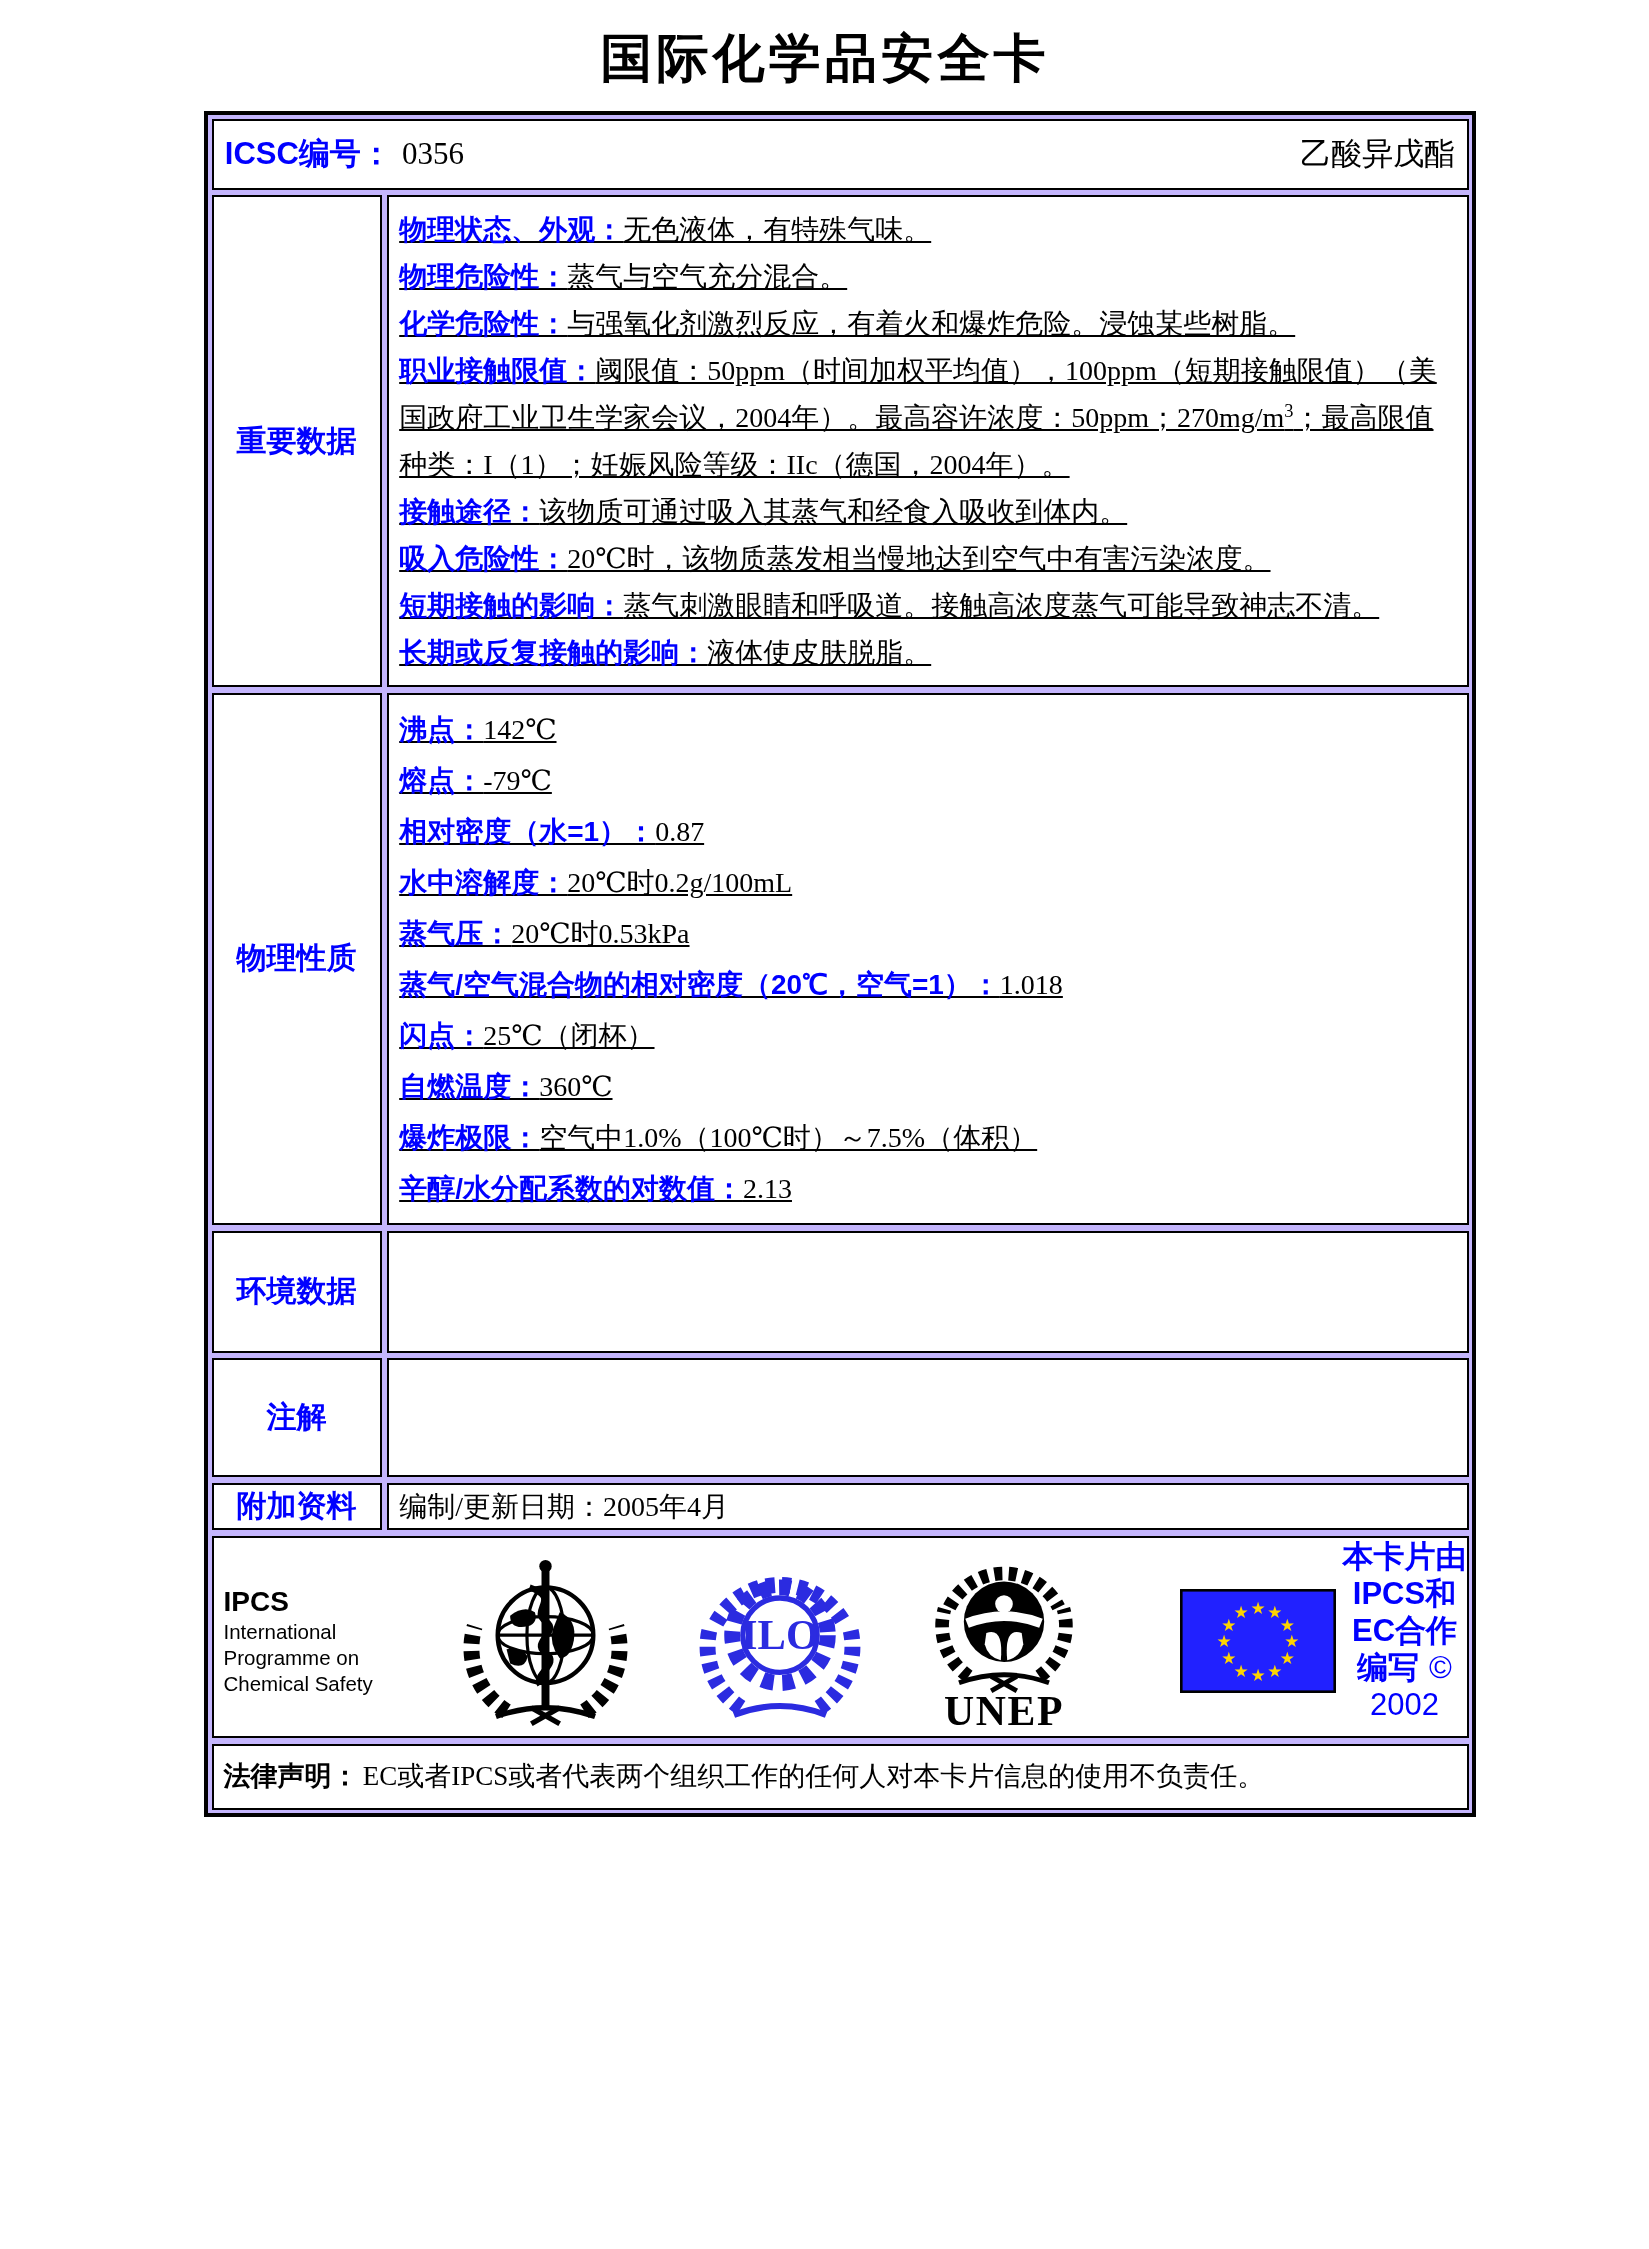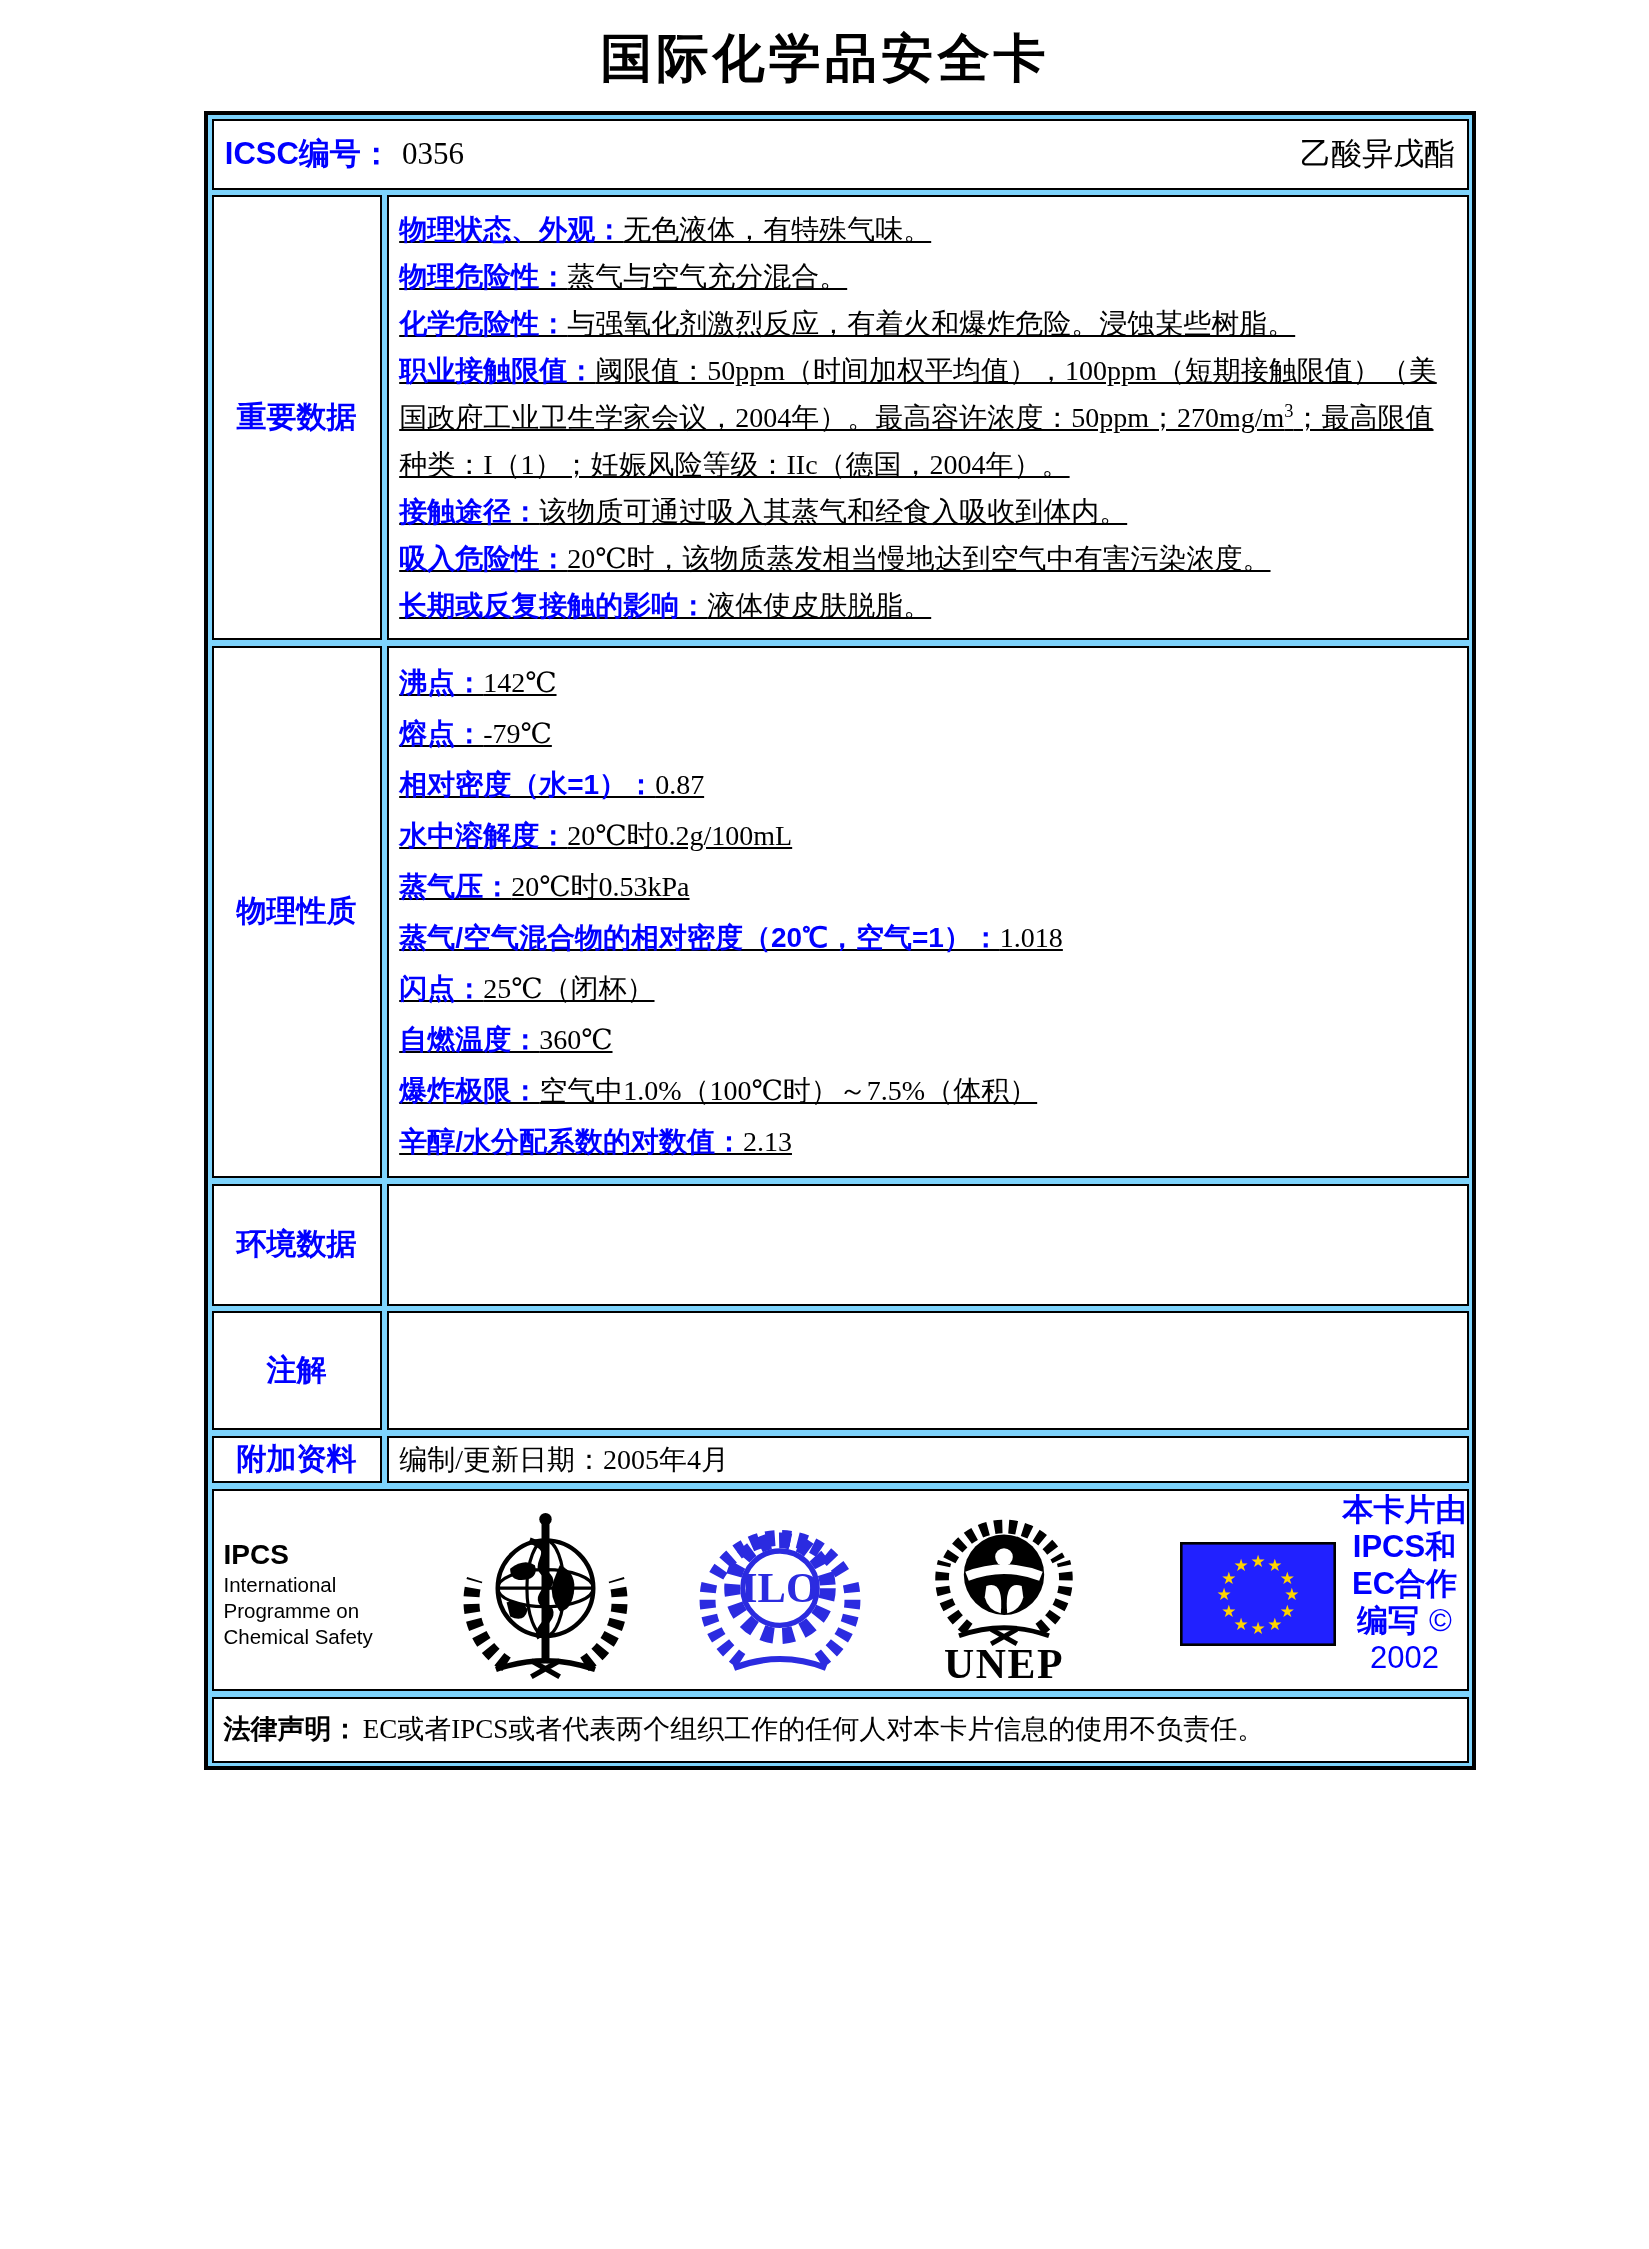--- a/index.html
+++ b/index.html
@@ -21,21 +21,21 @@
     font-family: "DejaVu Serif", serif;
   }
   .card {
     margin-left: 204px;
     width: 1272px;
     border: 4.2px solid #000;
     padding: 3.5px;
     display: flex;
     flex-direction: column;
     gap: 5.7px;
-    background:#7dd3fc;
+    background:#c4b5fd;
   }
   .trow { display:flex; gap:5.7px; }
   .cell { border: 2.1px solid #000; background:#fff; }
   .lbl-cell {
     flex: 0 0 170px;
     display:flex; align-items:center; justify-content:center;
     color:#0000ff; font-weight:bold; font-size:30px;
     font-family:"Liberation Sans", sans-serif;
     text-align:left;
   }
@@ -105,20 +105,21 @@
 
   <div class="trow">
     <div class="cell lbl-cell">重要数据</div>
     <div class="cell cnt-cell">
       <p><span class="k">物理状态、外观：</span><span>无色液体，有特殊气味。</span></p>
       <p><span class="k">物理危险性：</span><span>蒸气与空气充分混合。</span></p>
       <p><span class="k">化学危险性：</span><span>与强氧化剂激烈反应，有着火和爆炸危险。浸蚀某些树脂。</span></p>
       <p><span class="k">职业接触限值：</span><span>阈限值：50ppm（时间加权平均值），100ppm（短期接触限值）（美国政府工业卫生学家会议，2004年）。最高容许浓度：50ppm；270mg/m</span><sup>3</sup><span>；最高限值种类：I（1）；妊娠风险等级：IIc（德国，2004年）。</span></p>
       <p><span class="k">接触途径：</span><span>该物质可通过吸入其蒸气和经食入吸收到体内。</span></p>
       <p><span class="k">吸入危险性：</span><span>20℃时，该物质蒸发相当慢地达到空气中有害污染浓度。</span></p>
+      <p><span class="k">短期接触的影响：</span><span>蒸气刺激眼睛和呼吸道。接触高浓度蒸气可能导致神志不清。</span></p>
       <p><span class="k">长期或反复接触的影响：</span><span>液体使皮肤脱脂。</span></p>
     </div>
   </div>
 
   <div class="trow">
     <div class="cell lbl-cell">物理性质</div>
     <div class="cell cnt-cell phys">
       <p><span class="k">沸点：</span><span>142℃</span></p>
       <p><span class="k">熔点：</span><span>-79℃</span></p>
       <p><span class="k">相对密度（水=1）：</span><span>0.87</span></p>

